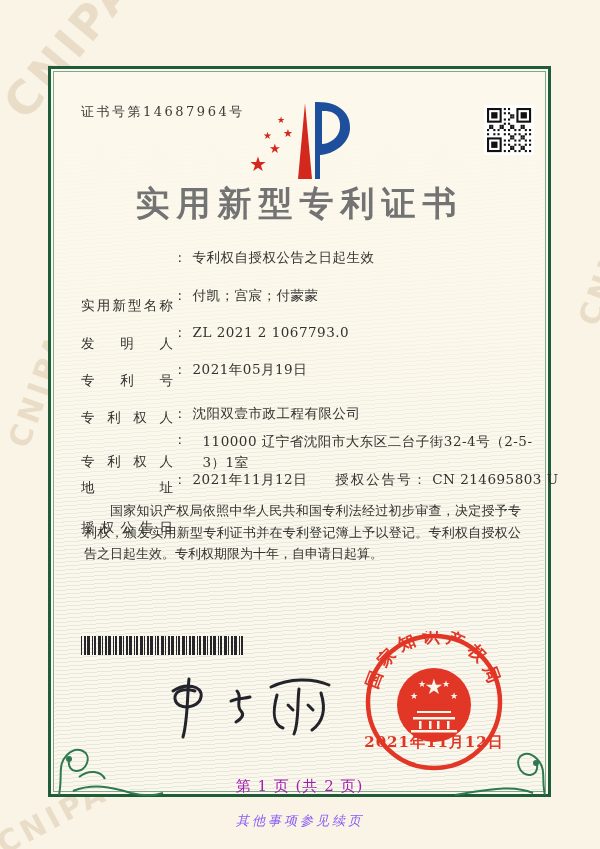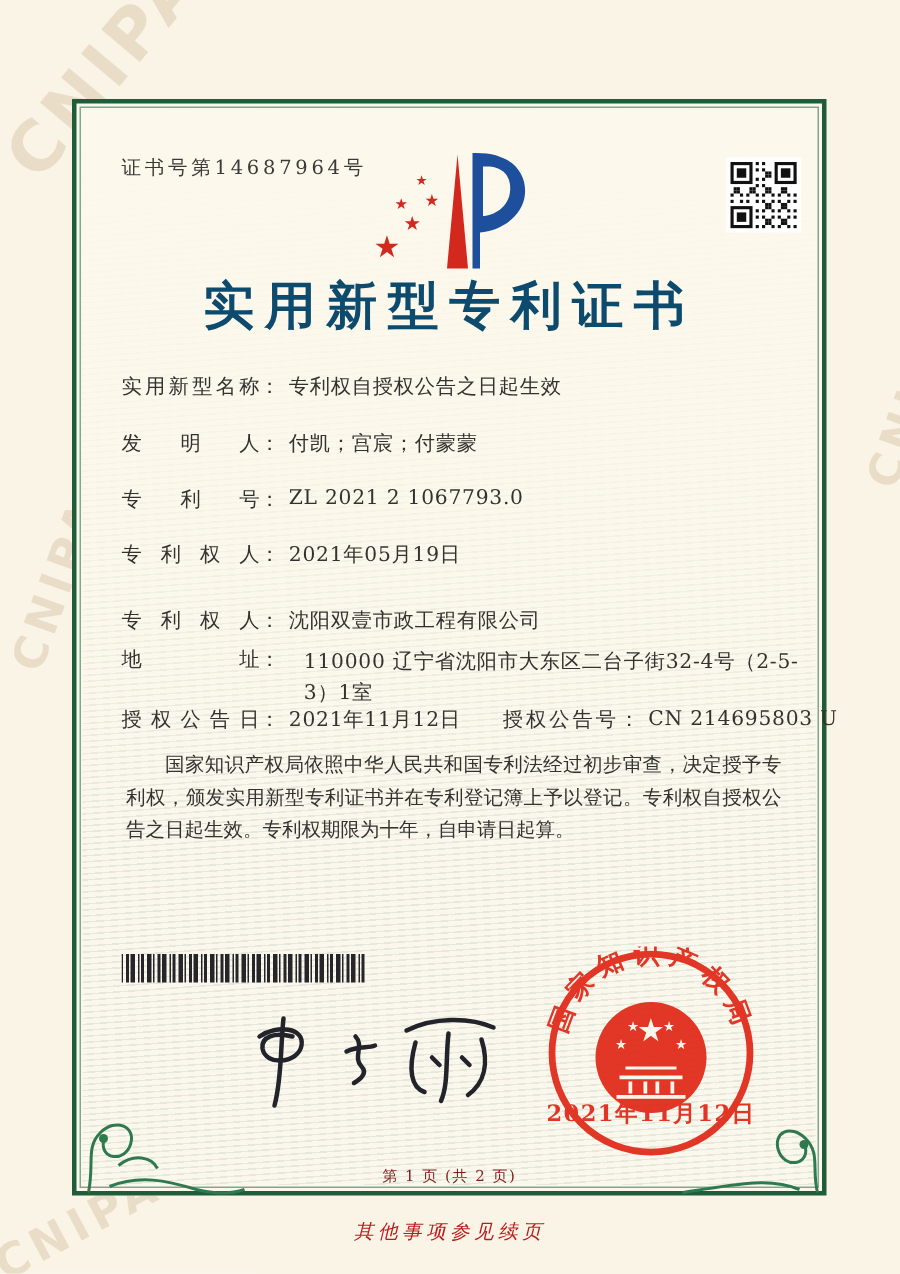--- a/index.html
+++ b/index.html
@@ -32,49 +32,49 @@
     background:linear-gradient(#fdf8ec 0%, rgba(253,248,236,0.75) 32%, rgba(253,248,236,0) 68%);
     pointer-events:none;
   }
   .cert-number{
     position:absolute;left:30px;top:34px;font-size:13px;letter-spacing:2.5px;color:#3a3a38;
   }
   .qr{position:absolute;left:433px;top:36px;width:50px;height:50px;background:#fff;padding:2px;box-sizing:border-box;}
   .logo{position:absolute;left:192px;top:28px;width:112px;height:88px;}
   .title{
     position:absolute;left:0;top:112px;width:100%;text-align:center;
-    font-size:34px;font-weight:700;letter-spacing:7px;color:#0c4a6e;
+    font-size:34px;font-weight:700;letter-spacing:7px;color:#737373;
   }
   .fields{position:absolute;left:30px;top:180px;width:444px;font-size:13.5px;color:#33322f;}
   .frow{position:absolute;left:0;white-space:nowrap;}
-  .field-label{display:inline-block;width:92px;text-align:justify;text-align-last:justify;vertical-align:top;}
+  .field-label{display:inline-block;width:92px;text-align:justify;text-align-last:justify;vertical-align:top;margin-top:48px;}
   .field-colon{display:inline-block;vertical-align:top;}
   .field-value{display:inline-block;vertical-align:top;margin-left:6px;letter-spacing:0.5px;}
   .field-value.wrap{white-space:normal;width:338px;line-height:1.55;margin-left:16px;}
   .frow2{display:inline-block;margin-left:28px;}
   .paras{
     position:absolute;left:30px;top:428px;width:443px;font-size:13px;line-height:1.66;
     text-align:justify;color:#33322f;
   }
   .paras p{margin:3px;text-indent:2em;}
   .barcode{position:absolute;left:30px;top:566px;width:168px;height:22px;}
   .officer{position:absolute;left:36px;top:616px;font-size:14.5px;font-weight:600;color:#2e2e2c;line-height:26px;}
   .signature{position:absolute;left:100px;top:592px;width:210px;height:90px;}
   .seal{position:absolute;left:312px;top:562px;width:142px;height:146px;opacity:0.93;}
   .seal-date{
     position:absolute;left:0;top:102px;width:142px;text-align:center;
     color:#e02818;font-size:15px;font-weight:700;letter-spacing:1px;white-space:nowrap;
   }
-  .pagination{position:absolute;left:0;top:708px;width:100%;text-align:center;font-size:10px;color:#7f1d1d;letter-spacing:1px;}
+  .pagination{position:absolute;left:0;top:708px;width:100%;text-align:center;font-size:15px;color:#a21caf;letter-spacing:1px;}
   .flourish{position:absolute;pointer-events:none;}
   .flourish.fl-left{left:2px;top:656px;}
   .flourish.fl-right{left:400px;top:668px;transform:scaleX(-1);}
   .bottom-note{
     position:absolute;left:0;top:812px;width:100%;text-align:center;
-    font-size:13px;font-style:italic;letter-spacing:3px;color:#b91c1c;
+    font-size:13px;font-style:italic;letter-spacing:3px;color:#8b5cf6;
   }
 </style>
 </head>
 <body>
 
 <div class="watermark" style="left:-18px;top:18px;font-size:46px;transform:rotate(-50deg);">CNIPA</div>
 <div class="watermark" style="left:298px;top:100px;font-size:24px;transform:rotate(-45deg);opacity:.55;">CNIPA</div>
 <div class="watermark" style="left:548px;top:250px;font-size:30px;transform:rotate(-70deg);">CNIPA</div>
 <div class="watermark" style="left:-22px;top:372px;font-size:30px;transform:rotate(-70deg);">CNIPA</div>
 <div class="watermark" style="left:428px;top:262px;font-size:22px;transform:rotate(-45deg);opacity:.5;">CNIPA</div>

